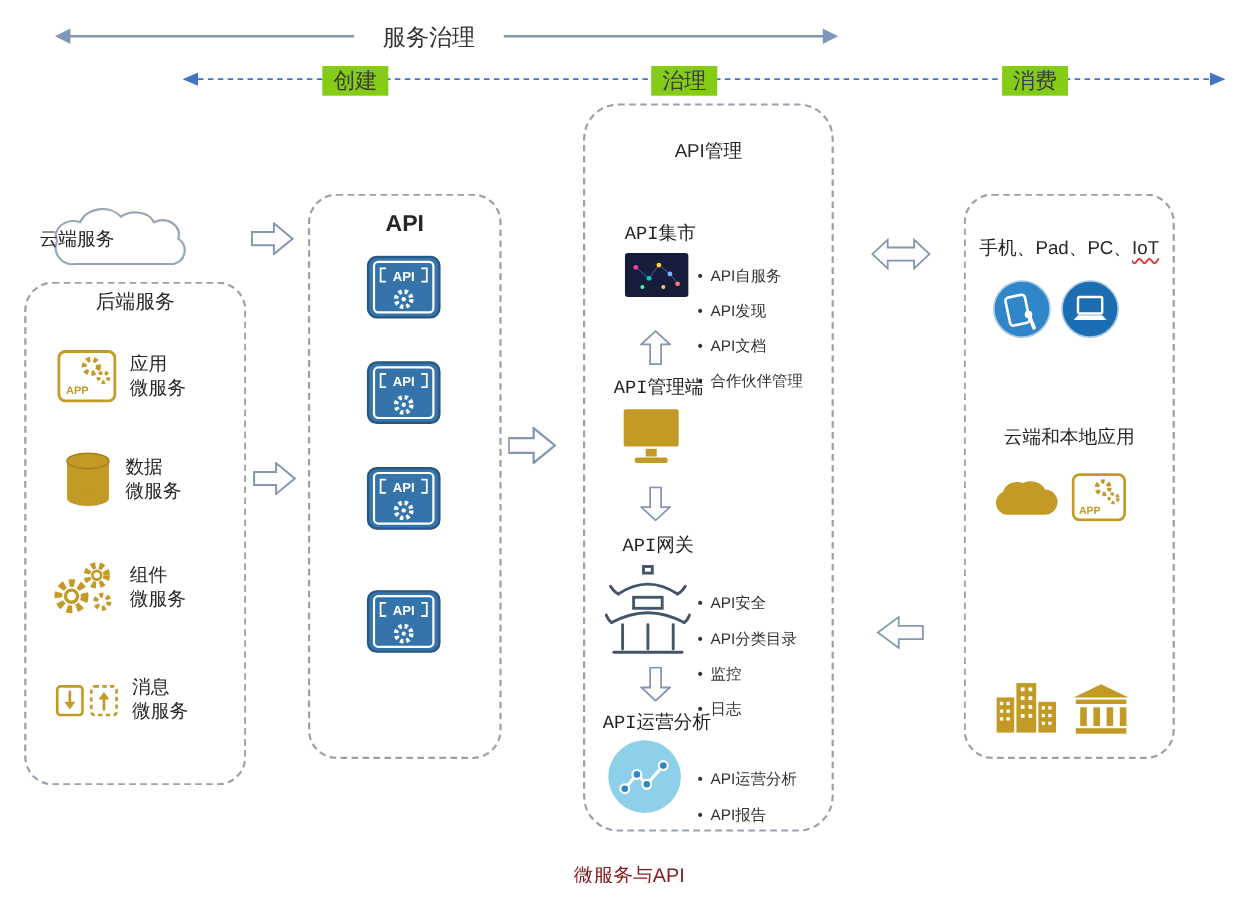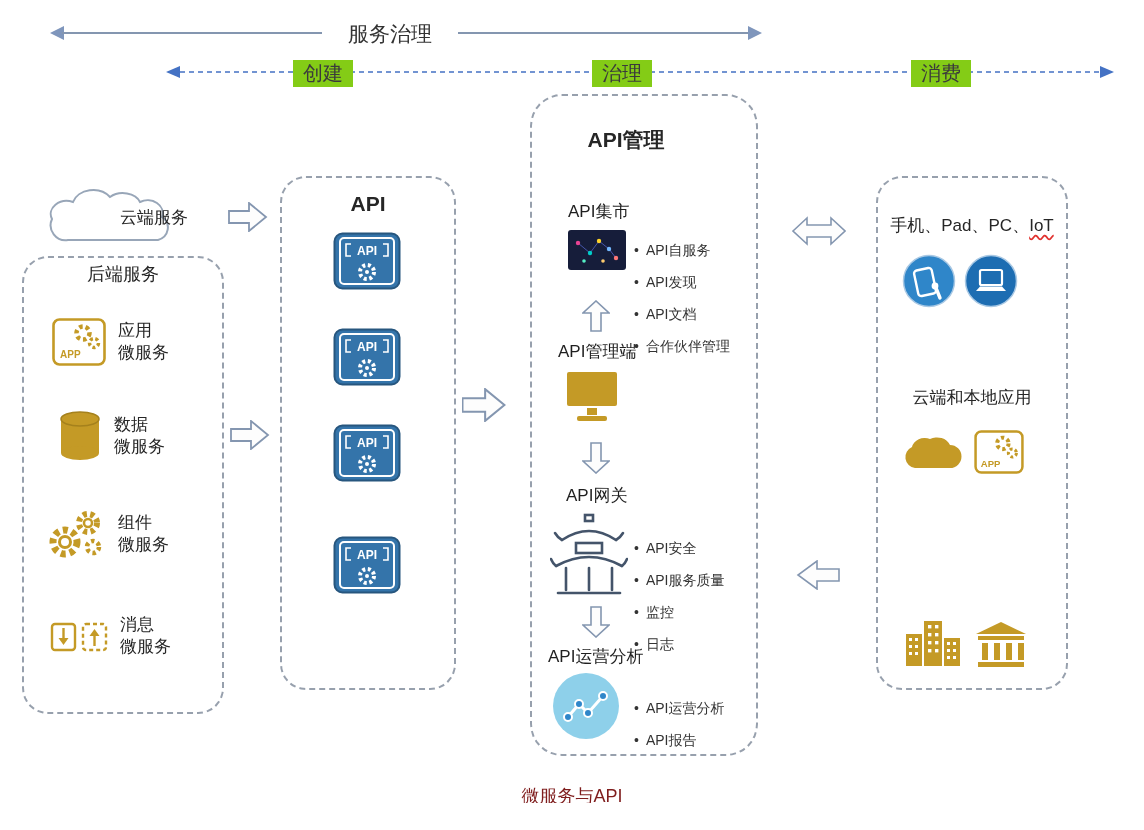--- a/index.html
+++ b/index.html
@@ -5,21 +5,21 @@
   * { margin:0; padding:0; box-sizing:border-box; }
   html,body { background:#ffffff; }
   body { font-family:"Liberation Sans","DejaVu Sans",sans-serif; color:#262626; }
   #canvas { position:relative; width:1144px; height:803px; background:#fff; overflow:hidden; }
   .abs { position:absolute; }
   .dashed-box { position:absolute; border:2px dashed #97a0ad; border-radius:26px; background:transparent; }
   .box-title { position:absolute; text-align:center; color:#262626; }
   .phase-label { position:absolute; width:60px; text-align:center; font-size:20px; color:#3b3b3b; background:#84cc16;font-family:Liberation Serif, serif; }
   .svc-row { position:absolute; display:flex; align-items:center; gap:12px; }
   .svc-label { font-size:17px; line-height:22px; color:#262626; white-space:pre-line; }
-  .sec-title { position:absolute; font-size:17px; color:#1f1f1f; }
+  .sec-title { position:absolute; font-size:17px; color:#1f1f1f;font-family:Liberation Mono, monospace; }
   .bullets { position:absolute; list-style:none; font-size:14px; color:#333; }
   .bullets li { line-height:20px; white-space:nowrap;margin-top:12px; }
   .bullets li::before { content:"•"; margin-right:7px; color:#333; }
   .consumer-label { position:absolute; width:192px; text-align:center; font-size:17px; color:#262626; }
   .iot { text-decoration:underline; text-decoration-style:wavy; text-decoration-color:#e0312e; text-underline-offset:3px; }
   .caption { position:absolute; left:0; top:784px; width:100%; text-align:center; font-size:18px; color:#7f1d1d; }
   svg { display:block; }
 </style>
 </head>
 <body>
@@ -49,21 +49,21 @@
   <div class="abs" style="left:36px;top:188px;width:152px;height:60px">
     <svg width="152" height="60" viewBox="0 0 152 60">
       <path d="M 32 52
                A 15 15 0 0 1 16 31
                A 16 13 0 0 1 37 14
                A 21 17 0 0 1 74 9
                A 18 13 0 0 1 104 14
                A 15 13 0 0 1 126 29
                A 14 13 0 0 1 122 52 Z" fill="#ffffff" stroke="#98a6b8" stroke-width="2"></path>
     </svg>
-    <div class="abs" style="left:0;top:18px;width:152px;text-align:right;font-size:17px">云端服务</div>
+    <div class="abs" style="left:0;top:18px;width:152px;text-align:left;font-size:17px">云端服务</div>
   </div>
 
   <div class="dashed-box" style="left:22px;top:256px;width:202px;height:458px"></div>
   <div class="box-title" style="left:22px;top:262px;width:202px;font-size:18px">后端服务</div>
 
   <div class="svc-row" style="left:52px;top:318px">
     <svg width="54" height="48" viewBox="0 0 54 48">
       <rect x="1.5" y="1.5" width="51" height="45" rx="6" fill="#fff" stroke="#C49A26" stroke-width="2.6"></rect>
       <circle cx="31" cy="15" r="6.5" fill="none" stroke="#C49A26" stroke-width="4.5" stroke-dasharray="3.5 3"></circle>
       <circle cx="42" cy="25" r="4.5" fill="none" stroke="#C49A26" stroke-width="3.5" stroke-dasharray="3 2.5"></circle>
@@ -152,21 +152,21 @@
     <rect x="1.5" y="1.5" width="65" height="55" rx="8" fill="#3474aa" stroke="#27567e" stroke-width="2"></rect>
     <rect x="7" y="6" width="54" height="46" rx="4" fill="none" stroke="#ffffff" stroke-width="2"></rect>
     <path d="M18 12 h-5 v12 h5" fill="none" stroke="#fff" stroke-width="1.6"></path>
     <path d="M50 12 h5 v12 h-5" fill="none" stroke="#fff" stroke-width="1.6"></path>
     <text x="34" y="23" font-size="12" font-weight="bold" fill="#fff" text-anchor="middle">API</text>
     <circle cx="34" cy="40" r="7" fill="none" stroke="#fff" stroke-width="4" stroke-dasharray="3 2.6"></circle>
     <circle cx="34" cy="40" r="2" fill="#fff"></circle>
   </svg>
 
   <div class="dashed-box" style="left:530px;top:94px;width:228px;height:662px;border-radius:32px"></div>
-  <div class="box-title" style="left:512px;top:126px;width:228px;font-size:21px;font-weight:700">API管理</div>
+  <div class="box-title" style="left:530px;top:126px;width:228px;font-size:17px;font-weight:400">API管理</div>
 
   <div class="sec-title" style="left:568px;top:200px">API集市</div>
   <svg class="abs" style="left:568px;top:230px" width="58" height="40" viewBox="0 0 58 40">
     <rect x="0" y="0" width="58" height="40" rx="3" fill="#161d3a"></rect>
     <line x1="10" y1="13" x2="22" y2="23" stroke="#5a6bd8" stroke-width="0.7"></line>
     <line x1="22" y1="23" x2="31" y2="11" stroke="#5a6bd8" stroke-width="0.7"></line>
     <line x1="31" y1="11" x2="41" y2="19" stroke="#5a6bd8" stroke-width="0.7"></line>
     <line x1="41" y1="19" x2="48" y2="28" stroke="#5a6bd8" stroke-width="0.7"></line>
     <circle cx="10" cy="13" r="2.2" fill="#e84393"></circle>
     <circle cx="22" cy="23" r="2.2" fill="#00cec9"></circle>
@@ -210,21 +210,21 @@
       <path d="M6 54 Q3 52 1 47"></path>
       <path d="M72 54 Q75 52 77 47"></path>
       <line x1="16" y1="56" x2="16" y2="78"></line>
       <line x1="39" y1="56" x2="39" y2="78"></line>
       <line x1="62" y1="56" x2="62" y2="78"></line>
       <line x1="8" y1="81" x2="70" y2="81"></line>
     </g>
   </svg>
   <ul class="bullets" style="left:634px;top:526px">
     <li>API安全</li>
-    <li>API服务质量</li>
+    <li>API分类目录</li>
     <li>监控</li>
     <li>日志</li>
   </ul>
 
   <svg class="abs" style="left:582px;top:606px" width="28" height="32" viewBox="0 0 28 32">
     <polygon points="9,1 9,19 1,19 14,31 27,19 19,19 19,1" fill="#fdfdfd" stroke="#8496b0" stroke-width="1.6"></polygon>
   </svg>
 
   <div class="sec-title" style="left:548px;top:645px">API运营分析</div>
   <svg class="abs" style="left:552px;top:672px" width="68" height="68" viewBox="0 0 68 68">

